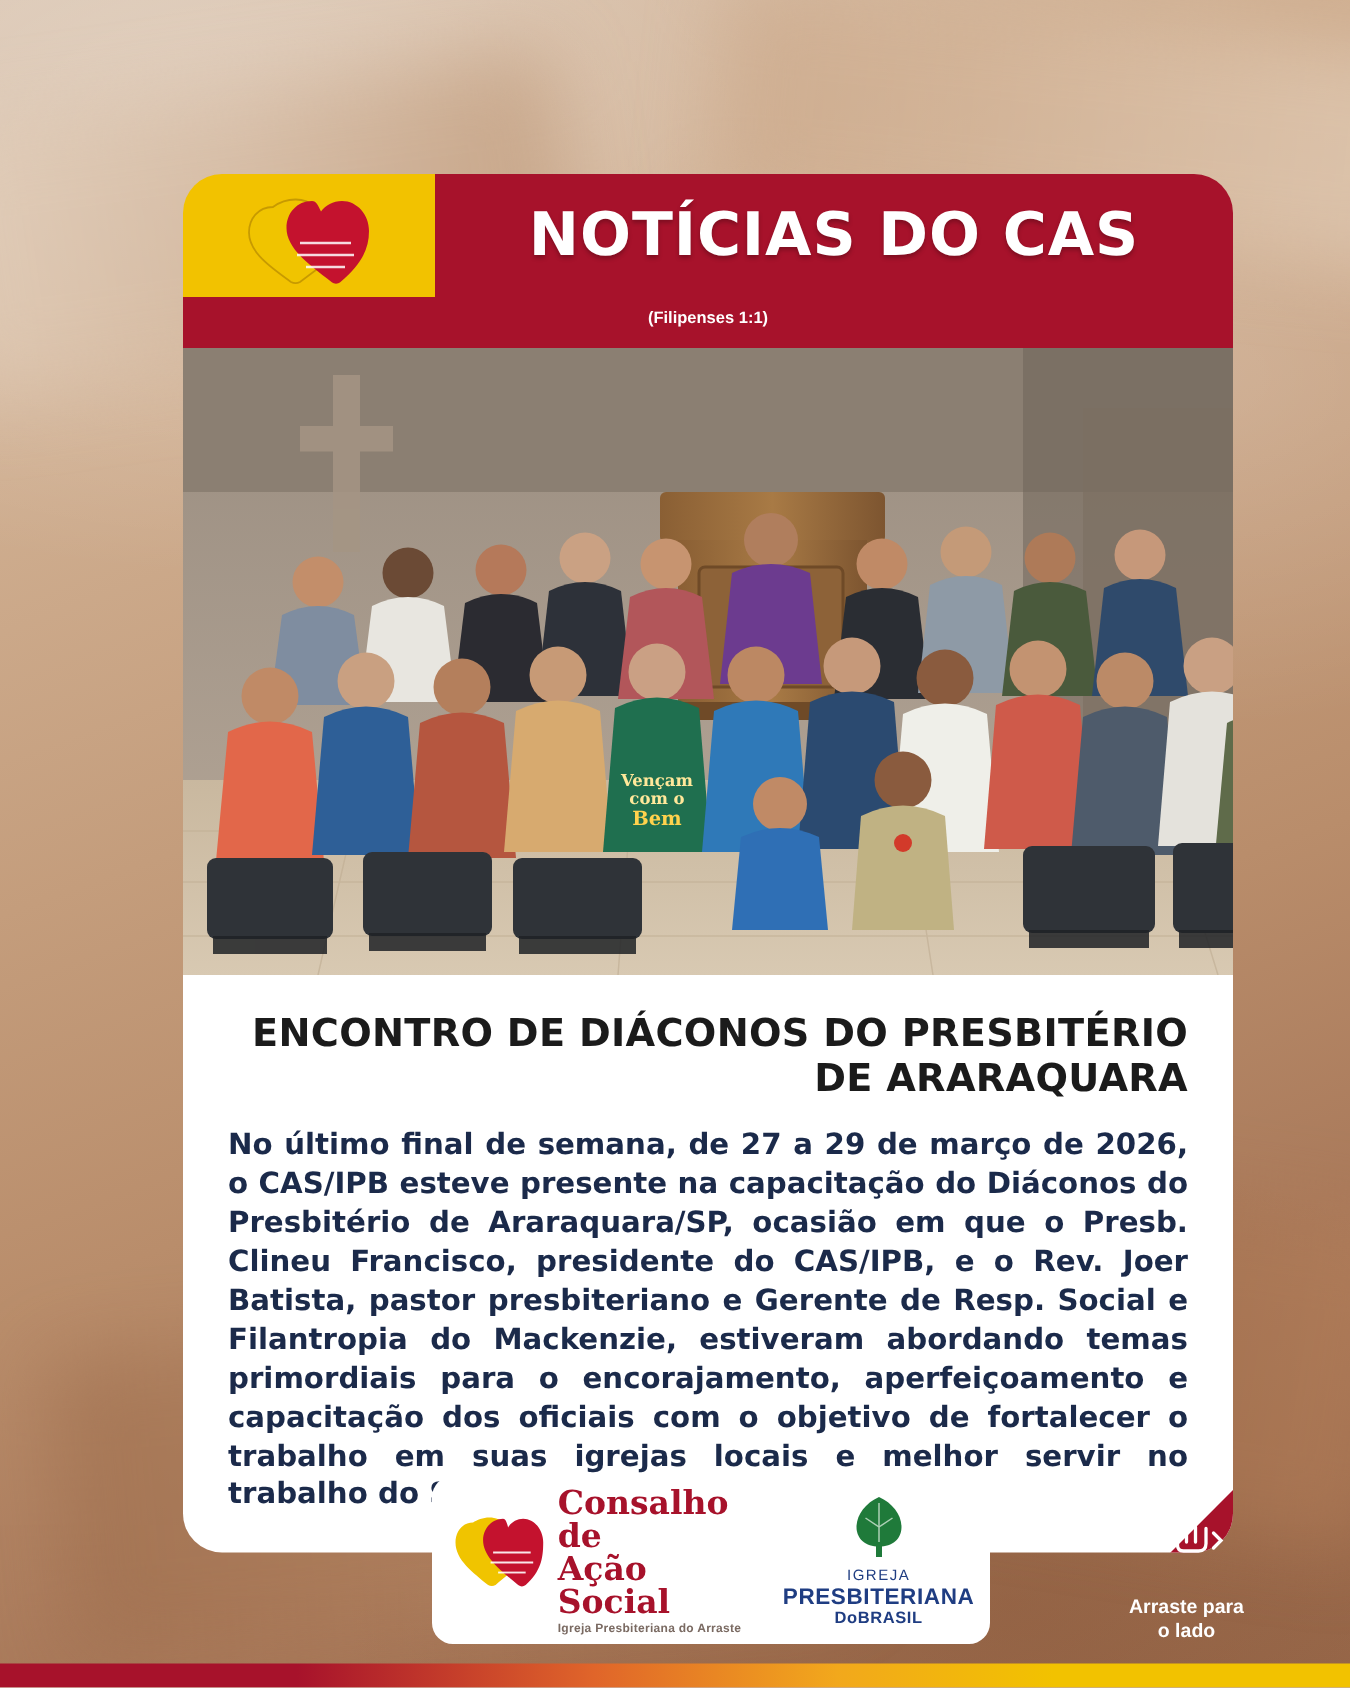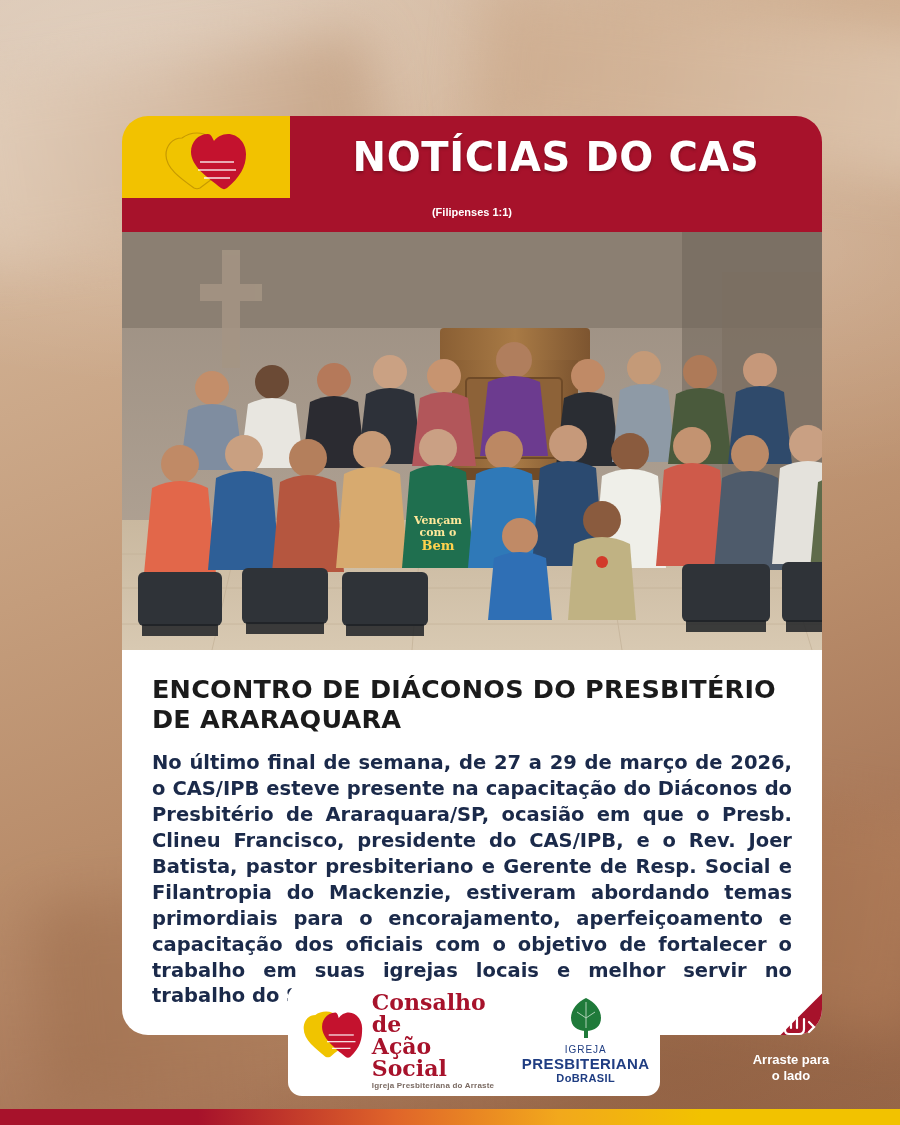--- a/index.html
+++ b/index.html
@@ -58,21 +58,21 @@
   }
   .photo-wrap { position:relative; height:418px; overflow:hidden; background:#8d8075;font-weight:bold; }
   .photo-wrap svg { display:block; }
 
   .body-white {
     background:#ffffff; padding:22px 30px 26px 30px;
     border-bottom-left-radius:26px; border-bottom-right-radius:26px;
     position:relative;
   }
   .title {
-    text-align:left; color:#1b1b1b; font-weight:bold;
+    text-align:right; color:#1b1b1b; font-weight:bold;
     font-size:25.5px; line-height:1.18; letter-spacing:.2px;
     font-family:"DejaVu Sans", sans-serif;
     margin:2px 0 16px 0;
   }
   .paragraph {
     color:#1b2a4a; font-size:19.5px; line-height:1.33;
     text-align:justify; font-weight:bold;
     font-family:"DejaVu Sans", sans-serif;
   }
   .card-corner-red {
@@ -94,21 +94,21 @@
   .cas-slogan { color:#e0652a; font-size:17px; font-style:italic; font-family:"DejaVu Serif", serif; margin-top:5px; }
   .divider-v { width:1px; height:72px; background:#ded7d2; margin:0 12px; }
   .ipb-block { text-align:center; }
   .ipb-l1 { color:#1f3d82; font-size:10px; font-weight:normal; letter-spacing:1px; }
   .ipb-l2 { color:#1f3d82; font-size:15px; font-weight:bold; letter-spacing:.4px; }
   .ipb-l3 { color:#1f3d82; font-size:11px; font-weight:bold; letter-spacing:.4px; }
 
   .swipe {
     position:absolute; right:44px; top:1000px; width:130px; text-align:center;
   }
-  .swipe-text { color:#fff; font-size:13px; font-weight:bold; line-height:1.25; margin-top:2px; }
+  .swipe-text { color:#fff; font-size:13px; font-weight:bold; line-height:1.25; margin-top:12px; }
 
   .bottom-strip {
     position:absolute; left:0; right:0; bottom:0; height:16px;
     background:linear-gradient(90deg,#a7122b 0%,#a7122b 22%,#e0652a 44%,#f2a81c 62%,#f2c200 78%,#f2c200 100%);
   }
 </style>
 </head>
 <body>
 
 <div class="bg-streak s1"></div>

